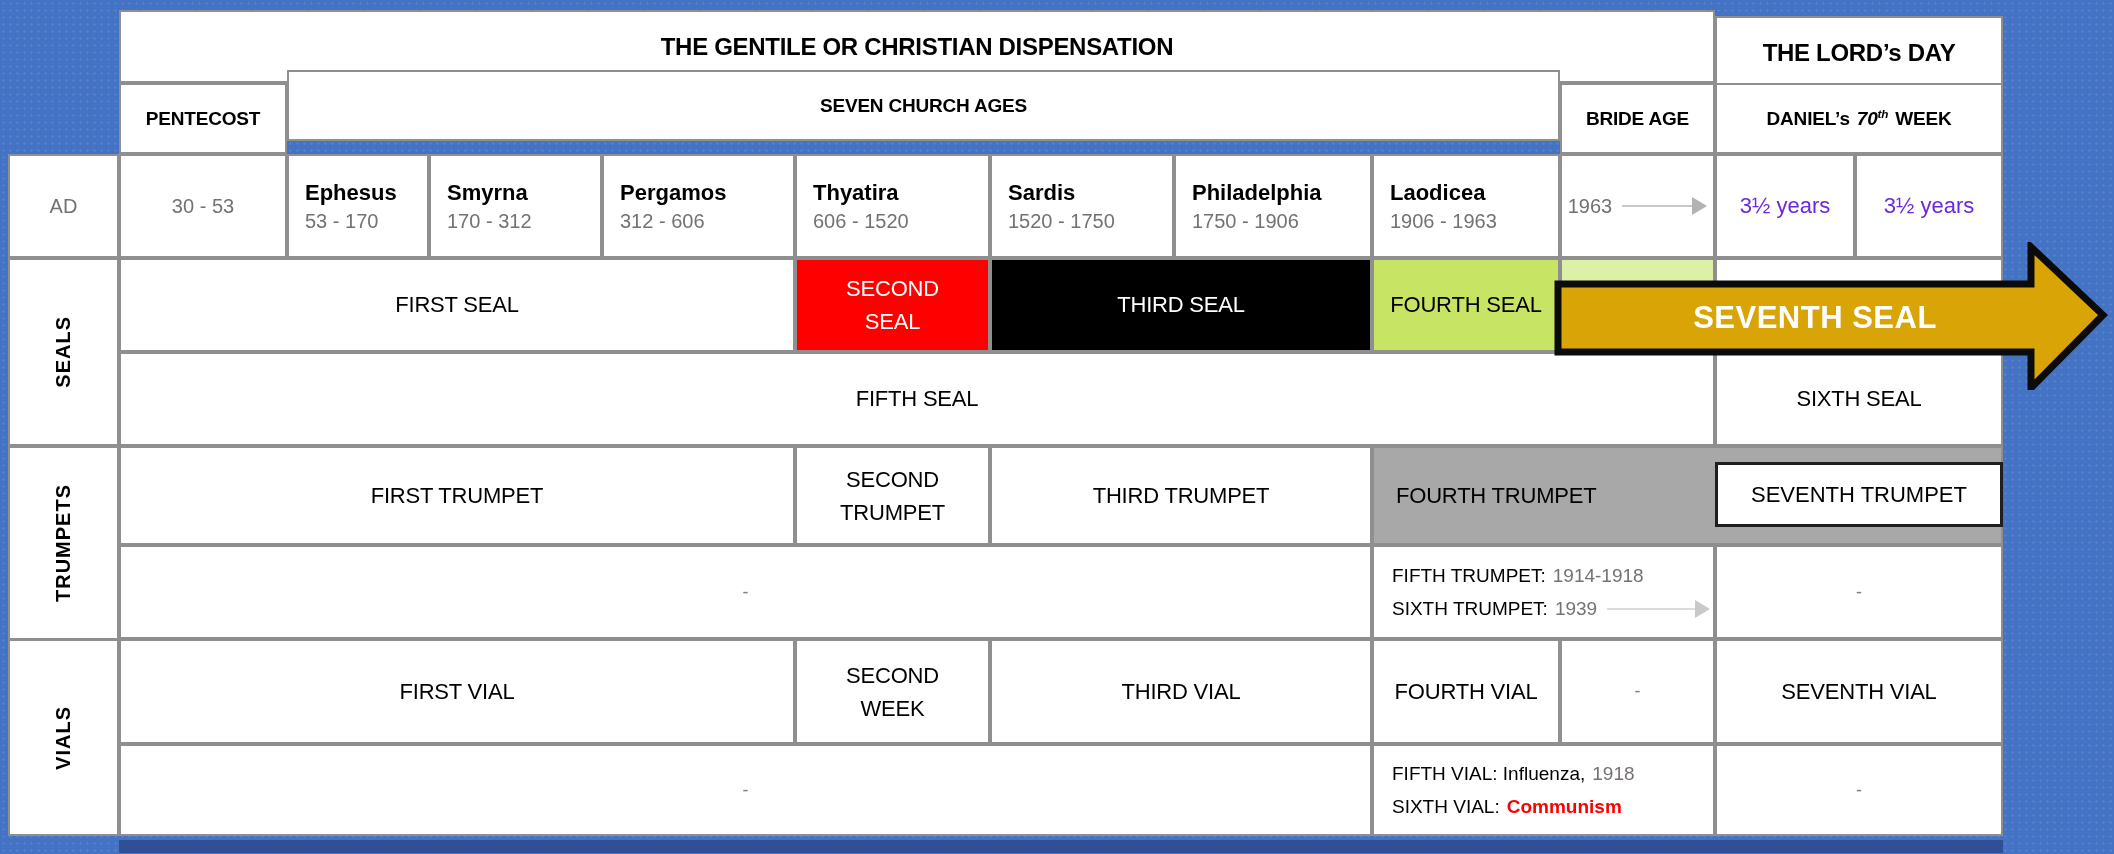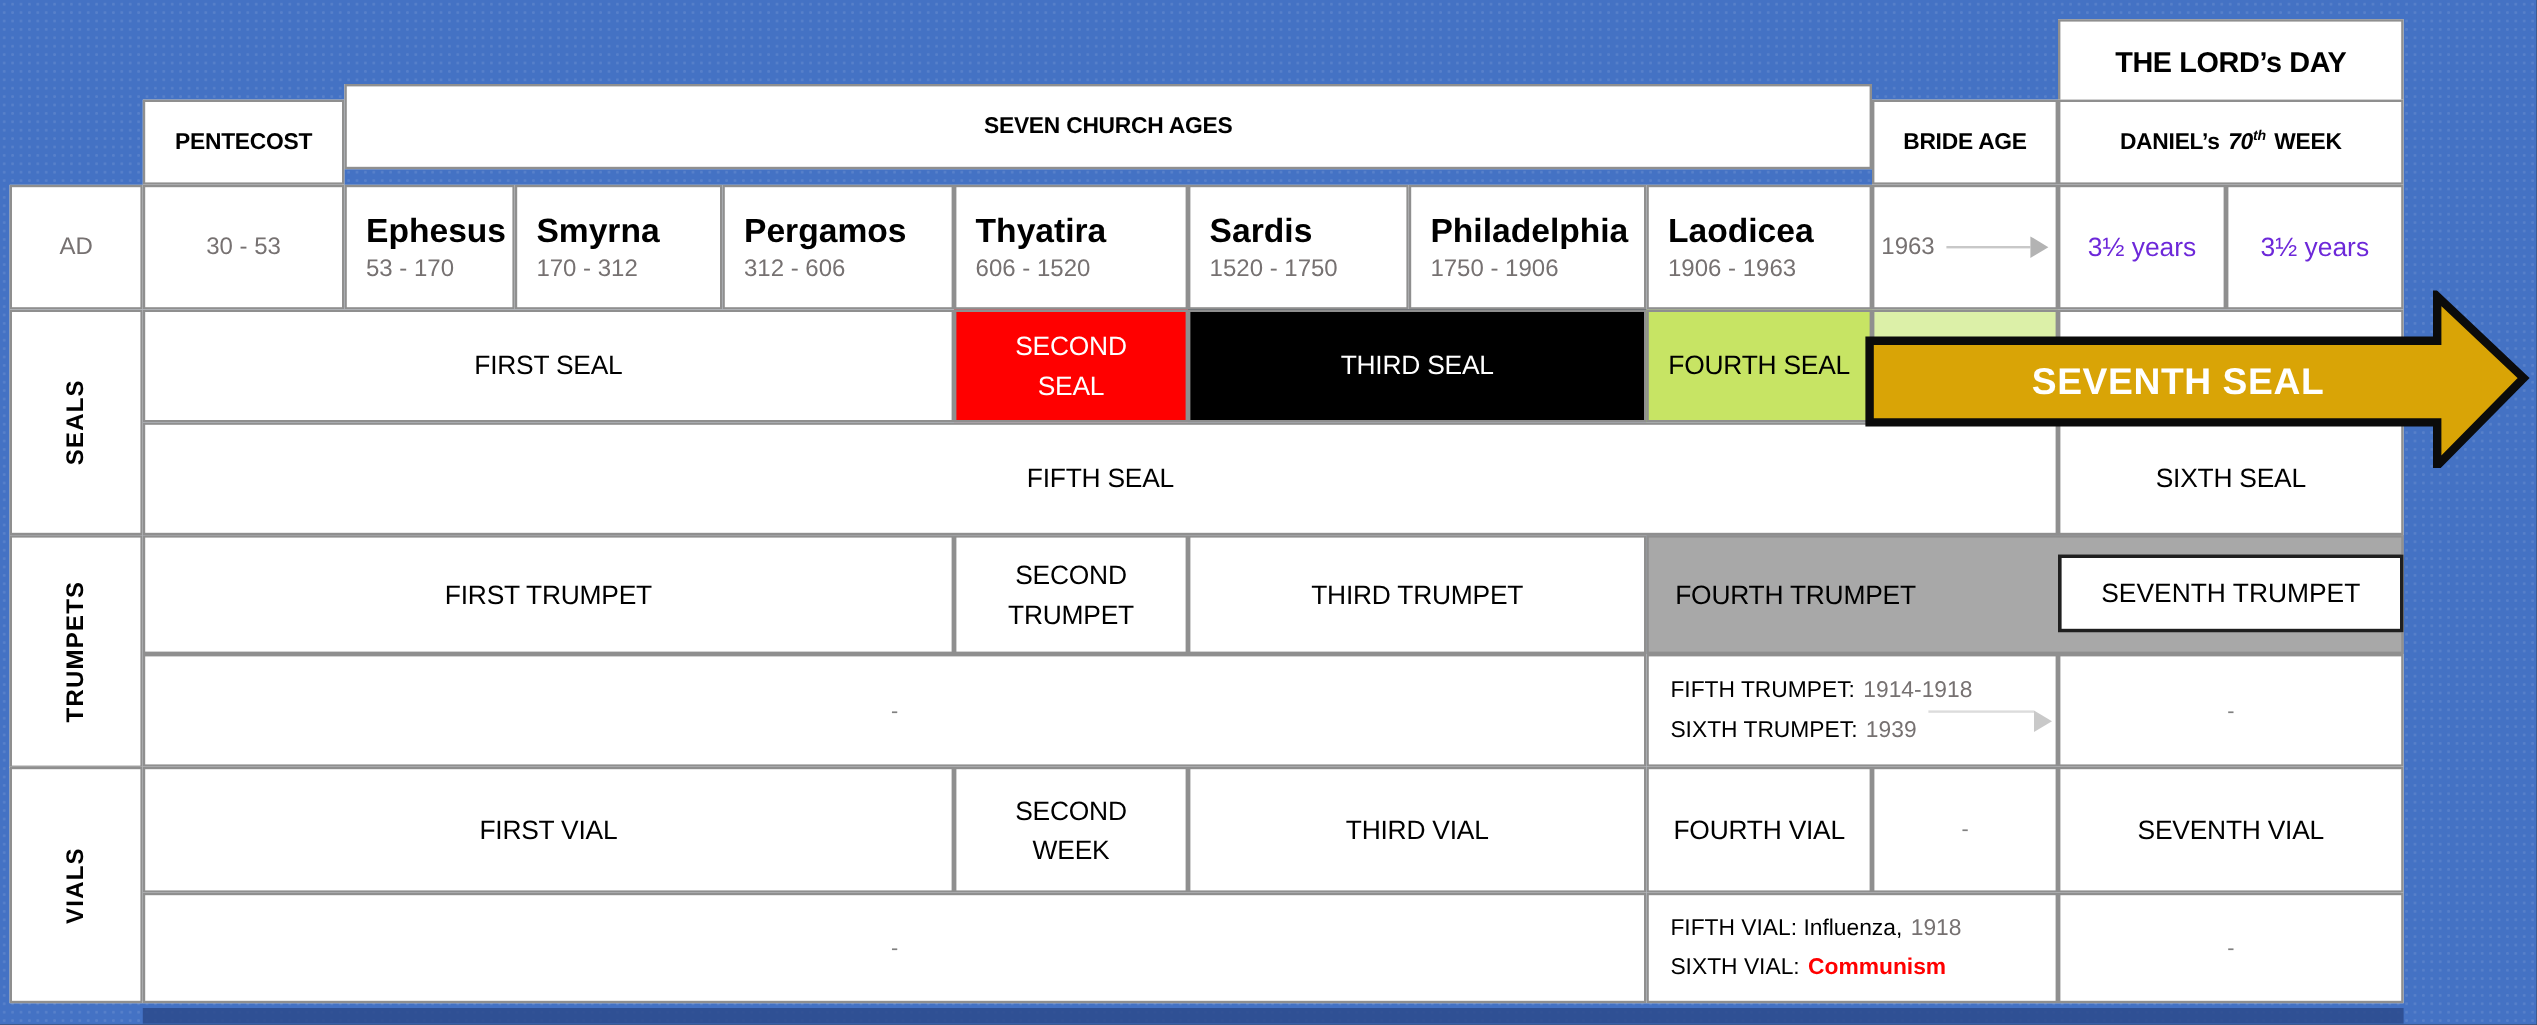--- a/index.html
+++ b/index.html
@@ -16,34 +16,34 @@
     display:flex;align-items:center;justify-content:center;text-align:center;
   }
   .hdr{font-weight:bold;font-size:24px;letter-spacing:-0.3px;}
   .hdr2{font-weight:bold;font-size:19px;letter-spacing:-0.2px;}
   .muted{color:#767171;}
   .gray2{color:#6d28d9;}
   .plain{font-size:22px;letter-spacing:-0.2px;}
   .small{font-size:19px;}
   .dash{color:#808080;font-size:18px;}
   .church{flex-direction:column;align-items:flex-start;justify-content:center;padding-left:16px;text-align:left;}
-  .church .nm{font-weight:bold;font-size:28px;margin-bottom:4px;}
+  .church .nm{font-weight:bold;font-size:22px;margin-bottom:4px;}
   .church .yr{font-size:20px;color:#767171;}
   .vlabel{
     font-weight:bold;font-size:20px;letter-spacing:1px;
     writing-mode:vertical-rl;transform:rotate(180deg);
   }
   .red-cell{background:#FF0000;color:#fff;flex-direction:column;line-height:1.5;}
   .black-cell{background:#000;color:#fff;}
   .green-cell{background:#C7E464;}
   .green-light-cell{background:#DCF0A8;}
   .gray-cell{background:#A8A8A8;justify-content:flex-start;padding-left:22px;text-align:left;}
   .stack2{flex-direction:column;line-height:1.5;}
   .lines-cell{flex-direction:column;align-items:flex-start;justify-content:center;padding-left:18px;text-align:left;line-height:1.75;}
-  .lines-cell .ln{display:flex;}
+  .lines-cell .ln{display:flex;align-items:center;}
   .yrs{color:#767171;margin-left:7px;}
   .arr-line{display:inline-block;height:2px;background:#C8C8C8;width:70px;margin-left:10px;}
   .arr-head{display:inline-block;width:0;height:0;border-top:9px solid transparent;border-bottom:9px solid transparent;border-left:15px solid #B3B3B3;}
   .arr-line.lt{background:#DCDCDC;width:88px;}
   .arr-head.lt{border-left-color:#C9C9C9;}
   .it{font-style:italic;}
   sup{font-size:0.62em;}
   .gap{display:inline-block;width:7px;}
   #seal-arrow{position:absolute;left:1550px;top:242px;z-index:5;}
   #seal-arrow-label{
@@ -57,20 +57,23 @@
     display:flex;align-items:center;justify-content:center;font-size:22px;
   }
   #table-shadow{position:absolute;left:119px;top:840px;width:1884px;height:13px;background:#2C4A8C;opacity:0.85;}
   .red-bold{color:#FF0000;font-weight:bold;margin-left:7px;}
 </style>
 </head>
 <body>
 
 <div id="canvas">
 
+  <div class="cell hdr" style="left:119px;top:10px;width:1596px;height:73px">
+    <span>THE GENTILE OR CHRISTIAN DISPENSATION</span>
+  </div>
   <div class="cell hdr" style="left:1715px;top:16px;width:288px;height:73px">
     <span>THE LORD’s DAY</span>
   </div>
 
   <div class="cell hdr2" style="left:119px;top:83px;width:168px;height:71px">
     <span>PENTECOST</span>
   </div>
   <div class="cell hdr2" style="left:287px;top:70px;width:1273px;height:71px">
     <span>SEVEN CHURCH AGES</span>
   </div>

